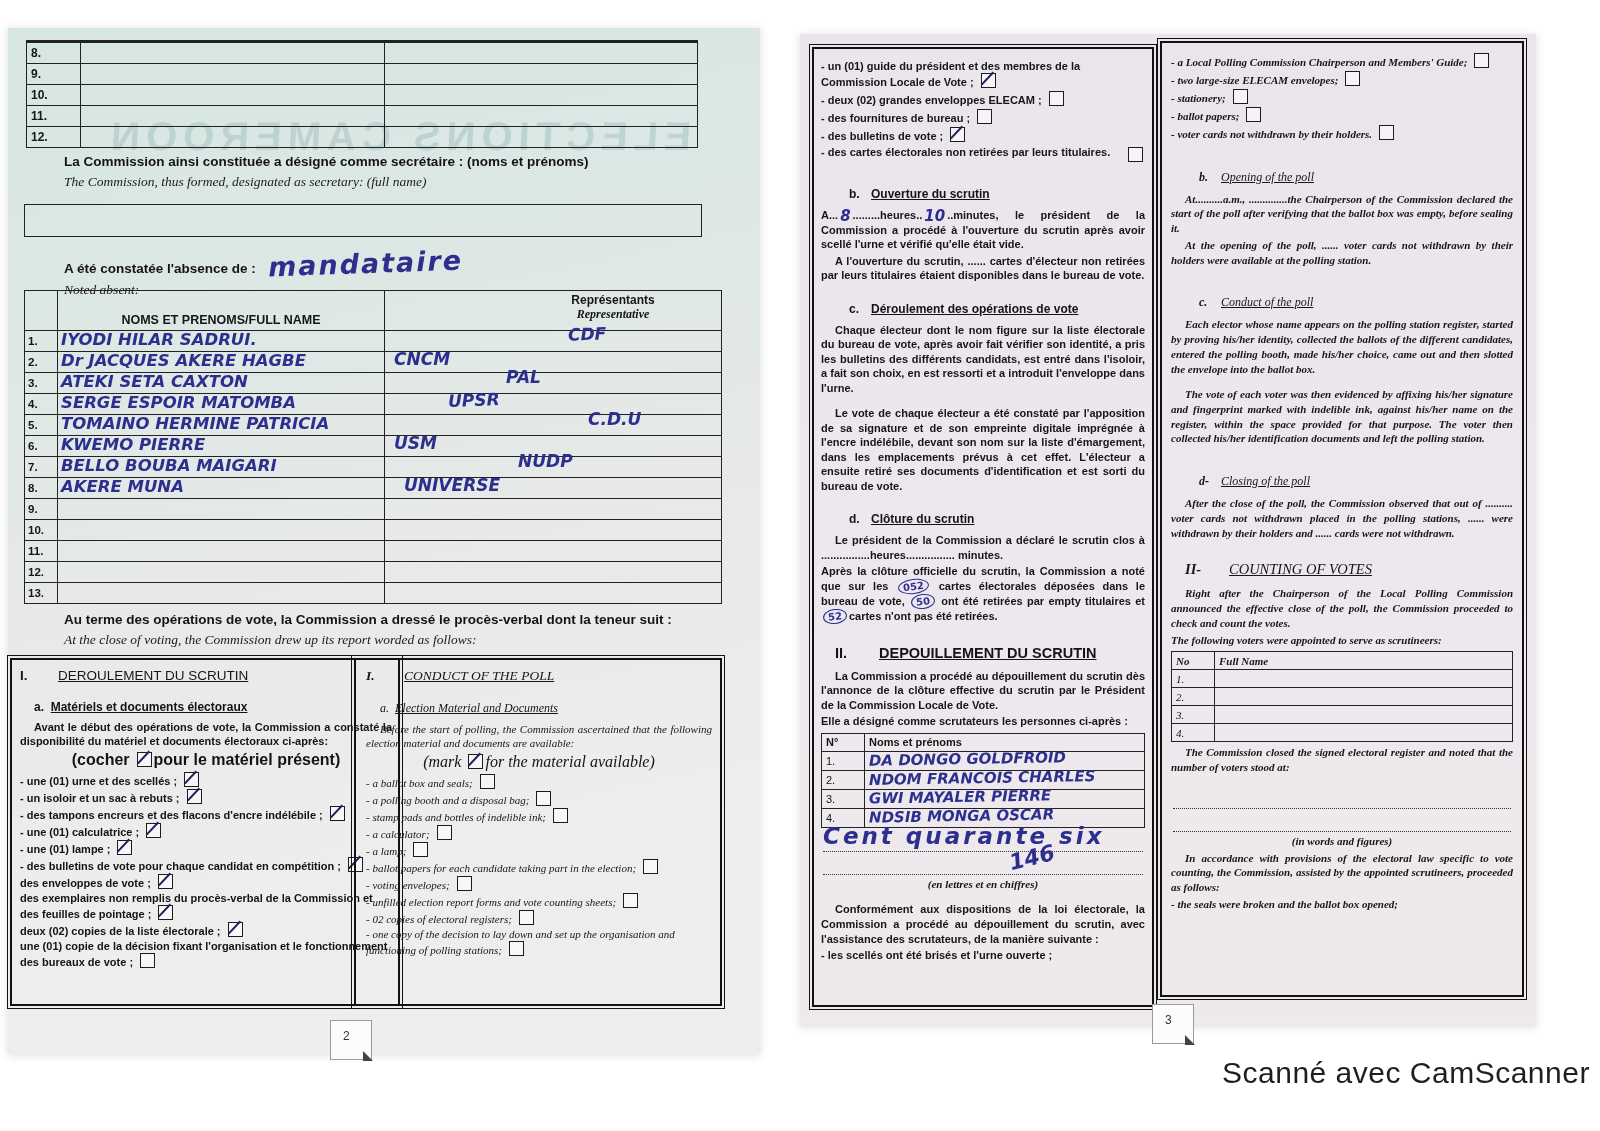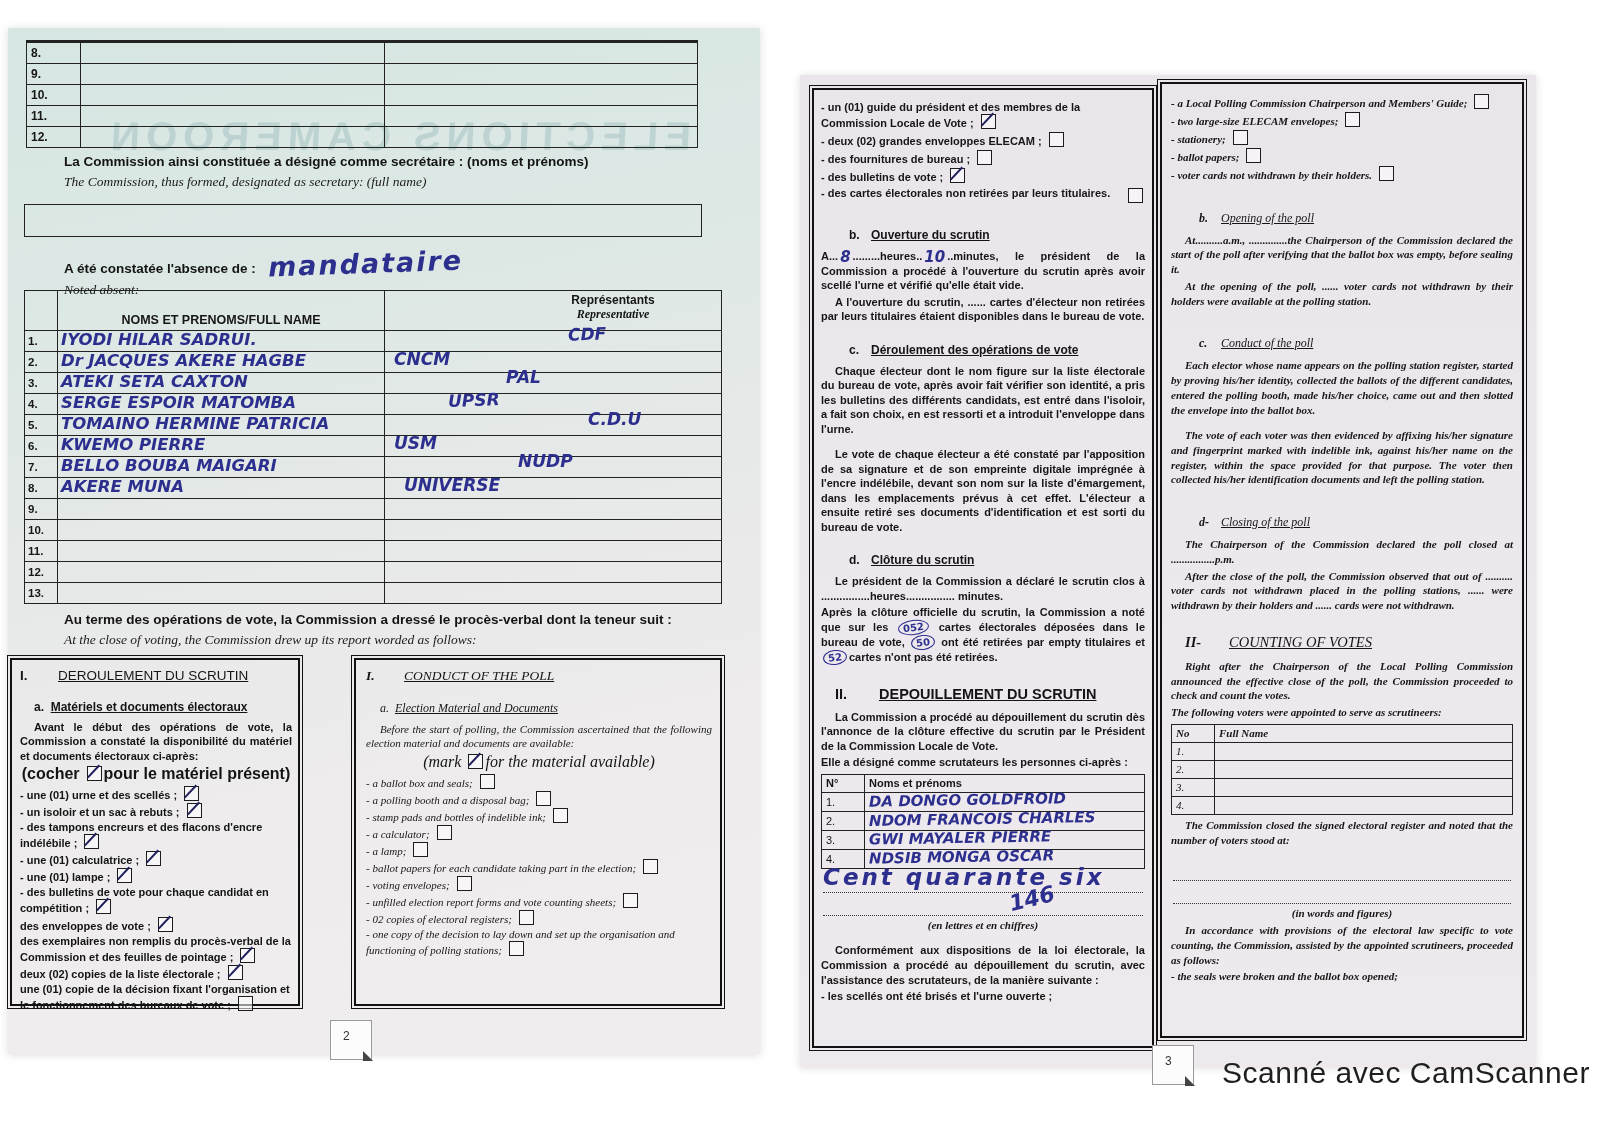--- a/index.html
+++ b/index.html
@@ -9,21 +9,20 @@
   }
   
   .page{position:absolute;box-shadow:0 1px 8px rgba(60,60,60,.18);}
   #page-left{
     left:8px;top:28px;width:752px;height:1026px;
     background:linear-gradient(168deg,#d6e6e2 0%,#dde8e5 28%,#e8e9e9 52%,#efecee 75%,#f0edef 100%);
   }
   #page-right{
     left:800px;top:34px;width:736px;height:992px;
     background:linear-gradient(180deg,#e9e5ea 0%,#ece8ed 60%,#eee9ec 100%);
-    margin-top:41px;
   }
   .wm{
     position:absolute;top:86px;left:80px;width:620px;text-align:center;
     font-weight:bold;font-size:40px;letter-spacing:6px;
     color:rgba(122,164,170,.30);transform:scaleX(-1) skewX(3deg);
     font-family:"Liberation Sans",sans-serif;white-space:nowrap;
   }
   
   .fr{font-weight:bold;color:#141414;}
   .en{font-family:"Liberation Serif",serif;font-style:italic;font-weight:normal;color:#1b1b1b;}
@@ -64,21 +63,21 @@
   .rep-0{margin-left:180px;transform:translateY(-7px) rotate(-2deg);}
   .rep-1{margin-left:6px;transform:translateY(-3px);}
   .rep-2{margin-left:118px;transform:translateY(-6px);}
   .rep-3{margin-left:60px;transform:translateY(-4px) rotate(-2deg);}
   .rep-4{margin-left:200px;transform:translateY(-6px);}
   .rep-5{margin-left:6px;transform:translateY(-3px);}
   .rep-6{margin-left:130px;transform:translateY(-6px);}
   .rep-7{margin-left:16px;transform:translateY(-3px);}
   .closing{position:absolute;left:56px;top:582px;width:650px;line-height:1.5;}
   .closing .lbl-fr{font-size:13.5px;}
-  #panel-fr{left:2px;top:630px;width:290px;height:348px;padding:6px 6px 4px 8px;}
+  #panel-fr{left:2px;top:630px;width:390px;height:348px;padding:6px 6px 4px 8px;}
   #panel-en{left:346px;top:630px;width:368px;height:348px;padding:6px 8px 4px 10px;}
   .ptitle{font-size:13.5px;margin:2px 0 6px 0;}
   .ptitle .num{display:inline-block;width:38px;font-weight:bold;}
   .psub{font-size:12px;margin:17px 0 6px 14px;}
   .ppara{font-size:11px;line-height:1.3;margin:0 0 2px 0;}
   .pmark{font-size:16px;margin:2px 0 3px 0;}
   .ilist{font-size:11px;line-height:1.28;}
   .ilist .item{margin:1px 0;}
   #panel-en .ptitle,#panel-en .psub,#panel-en .ppara,#panel-en .pmark,#panel-en .ilist{font-family:"Liberation Serif",serif;font-style:italic;}
   .ptag{position:absolute;width:40px;height:38px;border:1px solid #9a9a9a;background:#fcfcfc;
@@ -364,21 +363,20 @@
     <p class="p just ind">At the opening of the poll, ...... voter cards not withdrawn by their holders were available at the polling station.</p>
     <div class="gap"></div>
       <div class="gap"></div>
     <div class="sect"><span class="num">c.</span><span class="und">Conduct of the poll</span></div>
     <p class="p just ind">Each elector whose name appears on the polling station register, started by proving his/her identity, collected the ballots of the different candidates, entered the polling booth, made his/her choice, came out and then slotted the envelope into the ballot box.</p>
     <div class="gap"></div>
     <p class="p just ind">The vote of each voter was then evidenced by affixing his/her signature and fingerprint marked with indelible ink, against his/her name on the register, within the space provided for that purpose. The voter then collected his/her identification documents and left the polling station.</p>
     <div class="gap"></div>
       <div class="gap"></div>
     <div class="sect"><span class="num">d-</span><span class="und">Closing of the poll</span></div>
-    <p class="p just ind">The Chairperson of the Commission declared the poll closed at ................p.m.</p>
     <p class="p just ind">After the close of the poll, the Commission observed that out of .......... voter cards not withdrawn placed in the polling stations, ...... were withdrawn by their holders and ...... cards were not withdrawn.</p>
     <div class="gap"></div>
     <div class="bigsect"><span class="num">II-</span><span class="und">COUNTING OF VOTES</span></div>
     <p class="p just ind">Right after the Chairperson of the Local Polling Commission announced the effective close of the poll, the Commission proceeded to check and count the votes.</p>
     <p class="p just">The following voters were appointed to serve as scrutineers:</p>
     <table class="stable">
       <tbody>
           <tr>
             <th style="width:34px">No</th>
             <th>Full Name</th>

